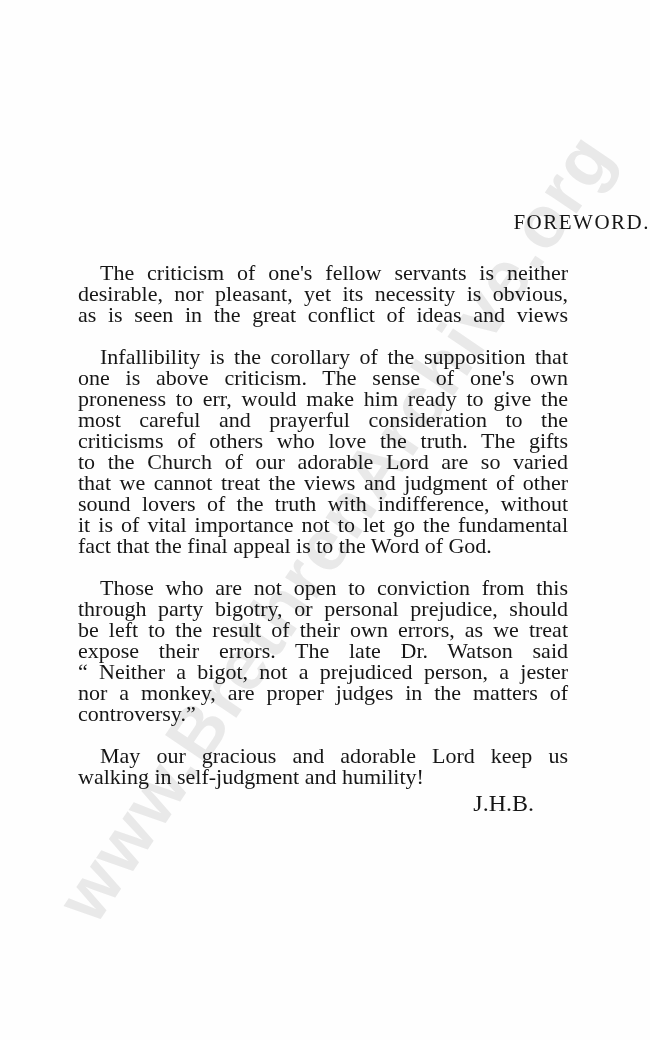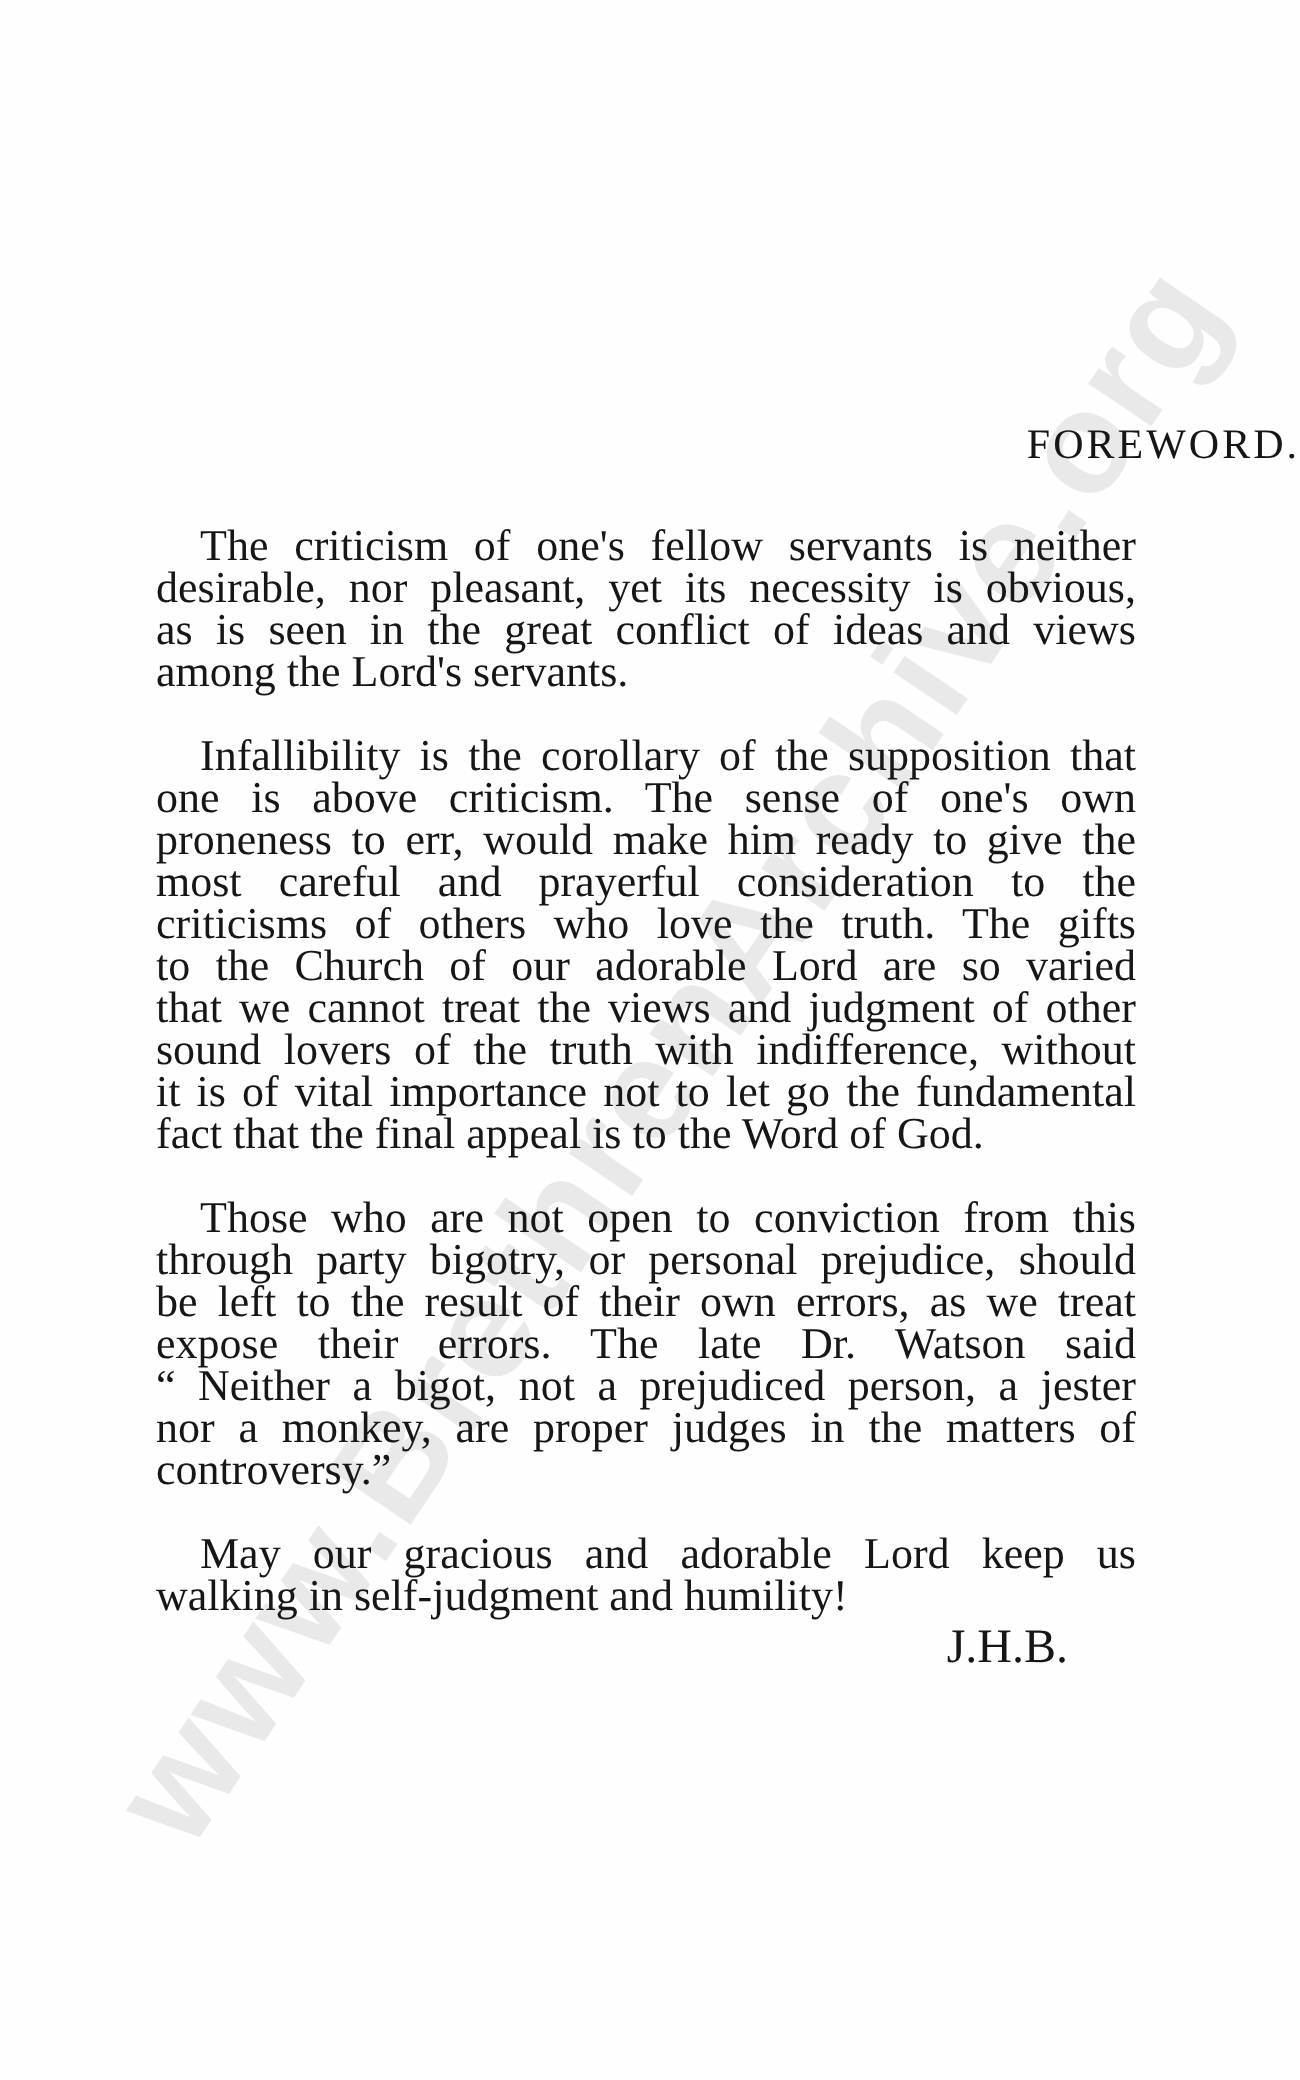--- a/index.html
+++ b/index.html
@@ -71,21 +71,20 @@
   <div class="watermark" style="color: rgb(233, 233, 233);">www.BrethrenArchive.org</div>
 
   <h1 class="heading">FOREWORD.</h1>
 
   <div class="textblock">
 
   <div class="para">
         <div class="line first">The criticism of one's fellow servants is neither</div>
         <div class="line">desirable, nor pleasant, yet its necessity is obvious,</div>
         <div class="line">as is seen in the great conflict of ideas and views</div>
-        <div class="line last">among the Lord's servants.</div>
       </div>
       <div class="para">
         <div class="line first">Infallibility is the corollary of the supposition that</div>
         <div class="line">one is above criticism. The sense of one's own</div>
         <div class="line">proneness to err, would make him ready to give the</div>
         <div class="line">most careful and prayerful consideration to the</div>
         <div class="line">criticisms of others who love the truth. The gifts</div>
         <div class="line">to the Church of our adorable Lord are so varied</div>
         <div class="line">that we cannot treat the views and judgment of other</div>
         <div class="line">sound lovers of the truth with indifference, without</div>

